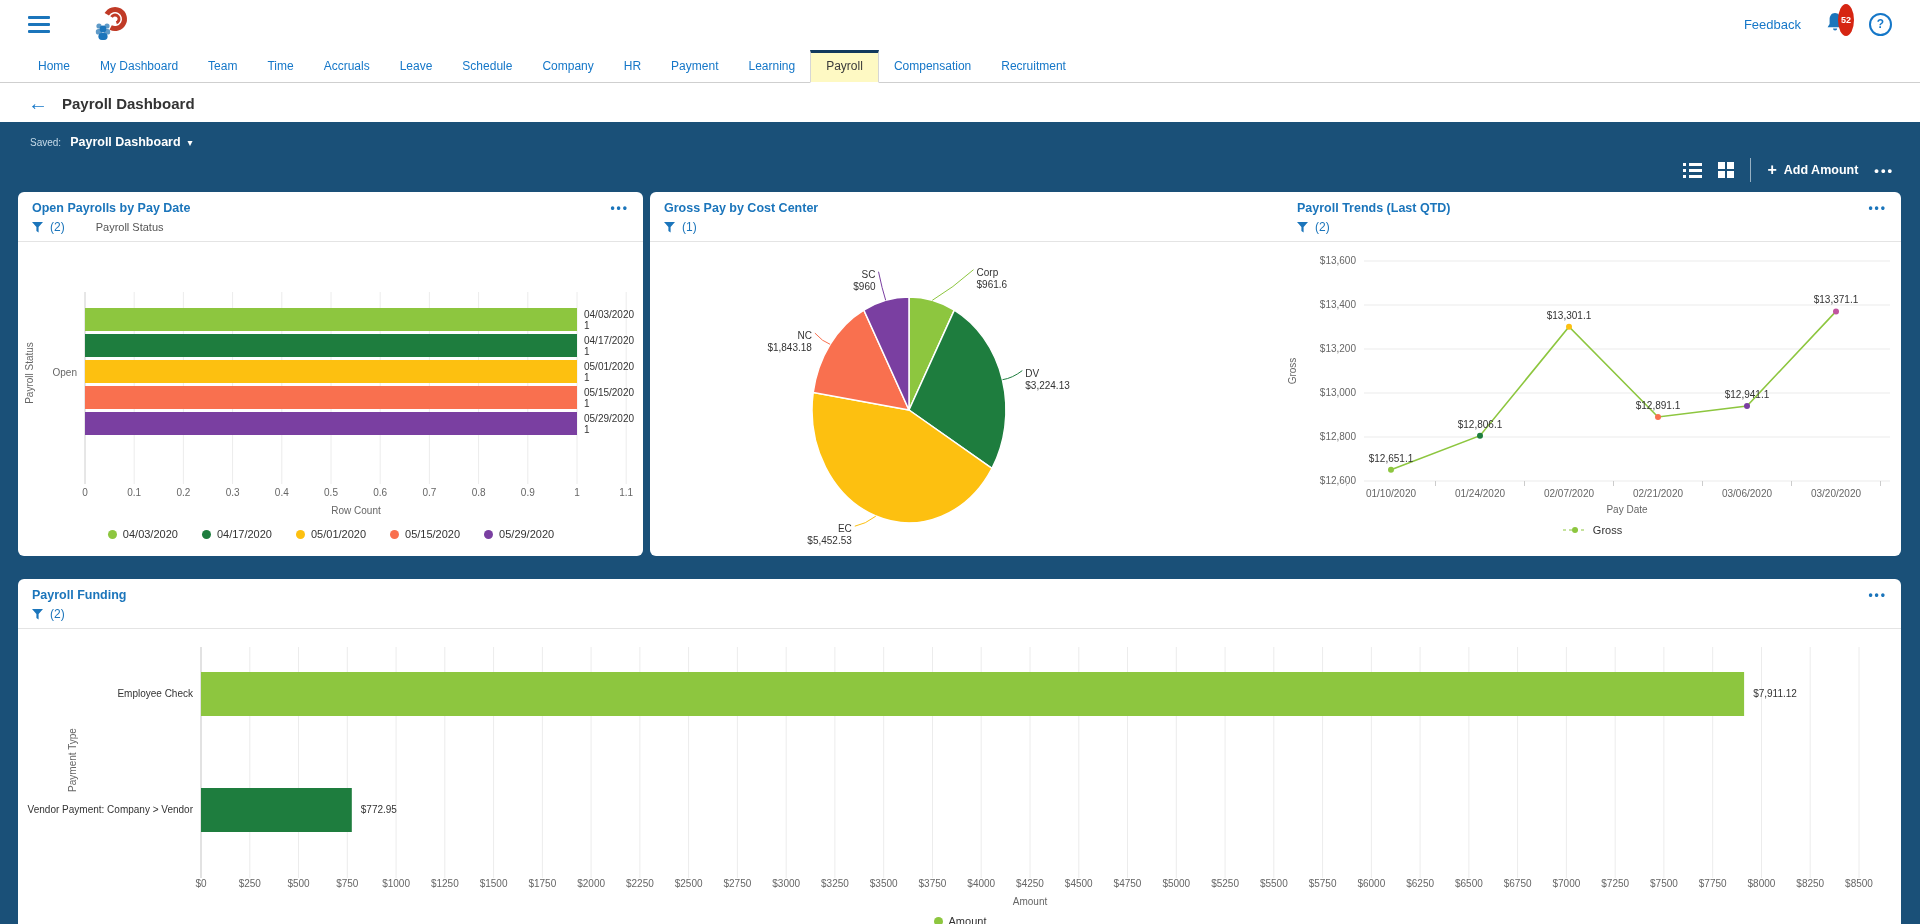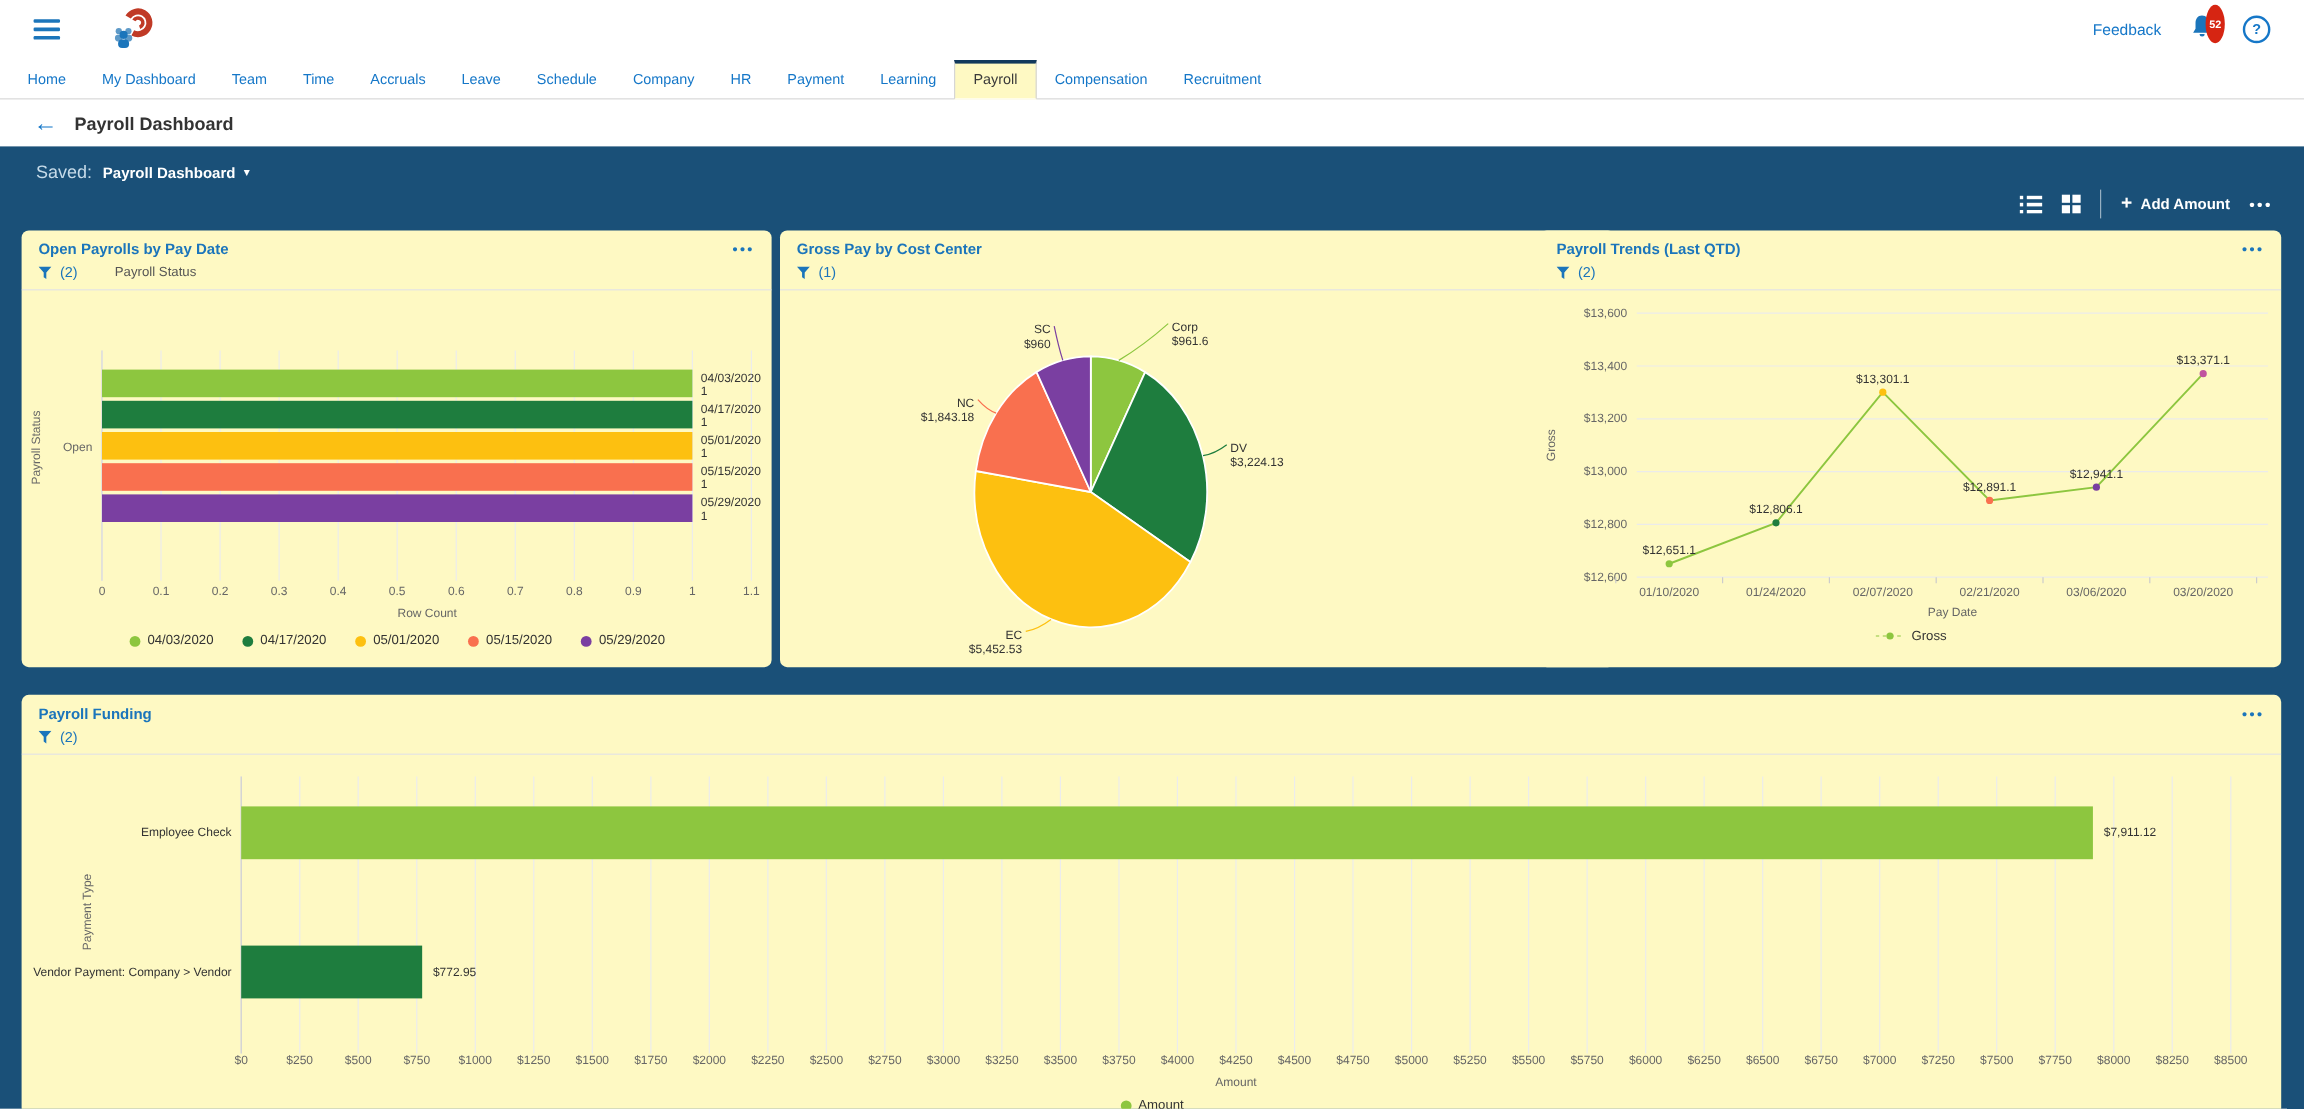--- a/index.html
+++ b/index.html
@@ -13,45 +13,45 @@
   .logo{margin-left:40px;display:flex;align-items:center}
   .topbar-right{margin-left:auto;display:flex;align-items:center;gap:24px}
   .feedback{color:#1577C8;font-size:13px;cursor:pointer}
   .bell-wrap{position:relative;cursor:pointer}
   .badge{position:absolute;top:-7px;right:-9px;background:#D62512;color:#fff;font-size:9px;
          font-weight:bold;border-radius:50%;width:16px;height:32px;display:flex;align-items:center;justify-content:center}
   .help{width:19px;height:19px;border:2px solid #1577C8;border-radius:50%;color:#1577C8;font-size:12px;
         font-weight:bold;display:flex;align-items:center;justify-content:center;cursor:pointer}
 
   
-  .tabs{display:flex;align-items:flex-end;padding-left:8px;border-bottom:1px solid #cfcfcf;height:34px;background:#fff}
+  .tabs{display:flex;align-items:flex-end;padding-left:23px;border-bottom:1px solid #cfcfcf;height:34px;background:#fff}
   .tab{padding:8px 15px 9px;font-size:12px;color:#1577C8;cursor:pointer;white-space:nowrap}
   .tab.active{color:#3a3a3a;border:1px solid #d6d6d6;border-bottom:1px solid #fff;border-top:3px solid #12395C;
               background:#fef9c3;margin-bottom:-1px;padding-top:6px}
 
   
   .page-head{display:flex;align-items:center;height:40px;padding-left:28px;background:#fff}
   .back{color:#1577C8;font-size:20px;line-height:1;cursor:pointer}
   .page-title{font-size:15px;font-weight:bold;color:#333;margin-left:14px}
 
   
   .board{position:absolute;left:0;right:0;top:122px;bottom:0;background:#1A5078}
   .saved-row{position:absolute;top:13px;left:30px;display:flex;align-items:center;gap:9px;color:#fff;cursor:pointer}
-  .saved-label{color:#c6dbe9;font-size:15px}
+  .saved-label{color:#c6dbe9;font-size:10px}
   .saved-value{font-weight:bold;font-size:12.5px}
   .caret{font-size:10px;margin-left:-2px}
   .actions{position:absolute;top:36px;right:26px;display:flex;align-items:center;gap:16px;color:#fff}
   .icon-btn{cursor:pointer;display:flex;align-items:center}
   .vdiv{width:1px;height:24px;background:rgba(255,255,255,.55)}
   .add-chart{display:flex;align-items:center;gap:7px;font-size:12.5px;font-weight:bold;cursor:pointer}
   .plus{font-size:16px;font-weight:bold;line-height:1}
   .more-w{font-weight:bold;letter-spacing:2px;font-size:13px;cursor:pointer}
 
   
-  .card{position:absolute;background:#fef9c3;border-radius:6px;overflow:hidden}
+  .card{position:absolute;background:#ffffff;border-radius:6px;overflow:hidden}
   #card0{left:18px;top:70px;width:625px;height:364px}
   #card1{left:650px;top:70px;width:696px;height:364px}
   #card2{left:1283px;top:70px;width:618px;height:364px}
   #card3{left:18px;top:457px;width:1883px;height:350px}
   .card-head{display:flex;justify-content:space-between;align-items:center;padding:9px 14px 2px}
   .card-title{font-size:12.5px;font-weight:bold;color:#1B75BB}
   .card-more{color:#1B75BB;font-weight:bold;letter-spacing:2px;font-size:12px;cursor:pointer}
   .card-filter{display:flex;align-items:center;gap:7px;padding:3px 14px 7px;border-bottom:1px solid #e4e4e4;
                color:#1B75BB;font-size:12px}
   .filter-extra{color:#555;font-size:11px;margin-left:24px}

